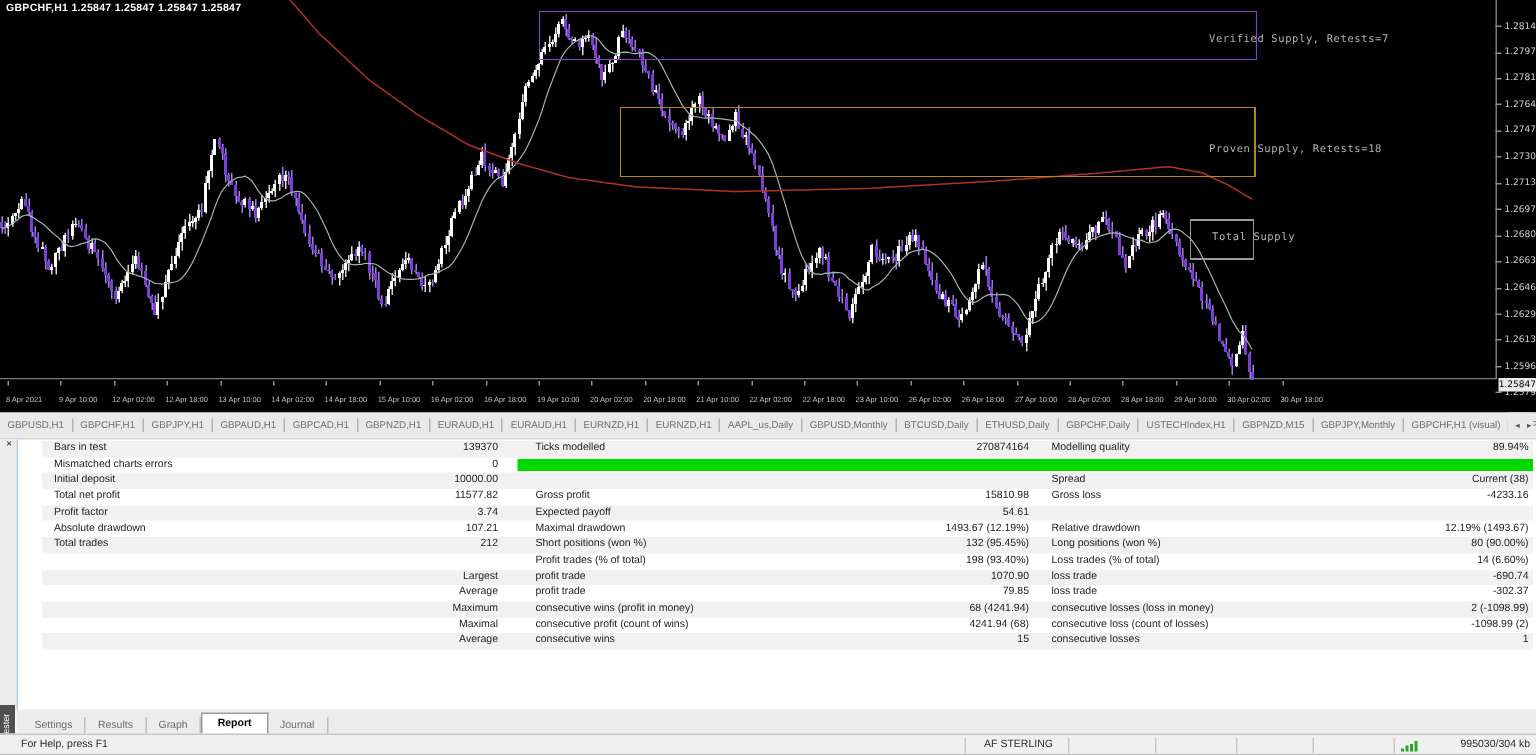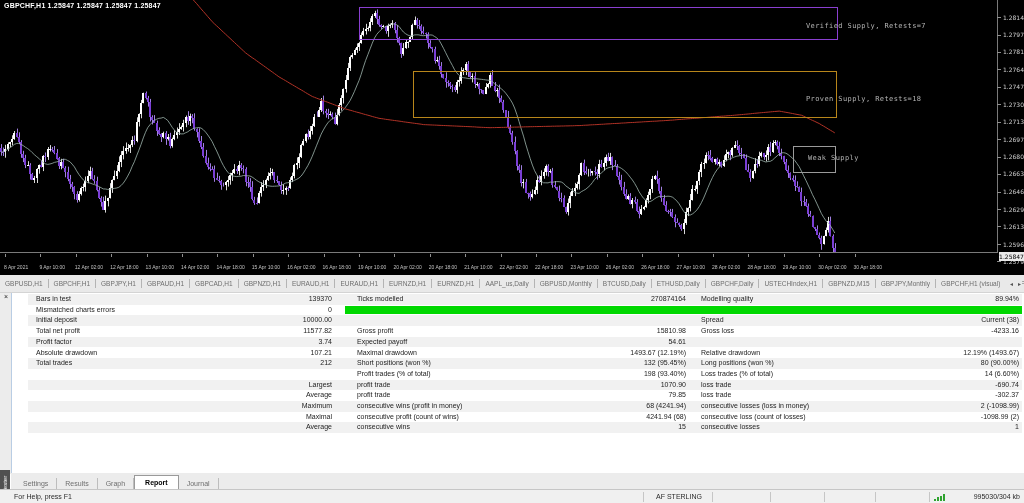--- a/index.html
+++ b/index.html
@@ -917,21 +917,21 @@
       <div class="date-tick" style="left: 784px;"></div>
       <div class="date-label" style="left: 782.8px;">29 Apr 10:00</div>
       <div class="date-tick" style="left: 819px;"></div>
       <div class="date-label" style="left: 818.2px;">30 Apr 02:00</div>
       <div class="date-tick" style="left: 855px;"></div>
       <div class="date-label" style="left: 853.6px;">30 Apr 18:00</div>
     </div>
   <div id="annotations">
       <div class="anno-label" style="left: 806px; top: 22px;">Verified Supply, Retests=7</div>
       <div class="anno-label" style="left: 806px; top: 95px;">Proven Supply, Retests=18</div>
-      <div class="anno-label" style="left: 808px; top: 154px;">Weak Supply</div>
+      <div class="anno-label" style="left: 808px; top: 154px;">Total Supply</div>
     </div>
   <div id="current-price" style="top: 252px;">1.25847</div>
 </div>
 
 <div id="chart-tabs">
     <div class="chart-tab">GBPUSD,H1</div>
     <div class="chart-tab">GBPCHF,H1</div>
     <div class="chart-tab">GBPJPY,H1</div>
     <div class="chart-tab">GBPAUD,H1</div>
     <div class="chart-tab">GBPCAD,H1</div>

